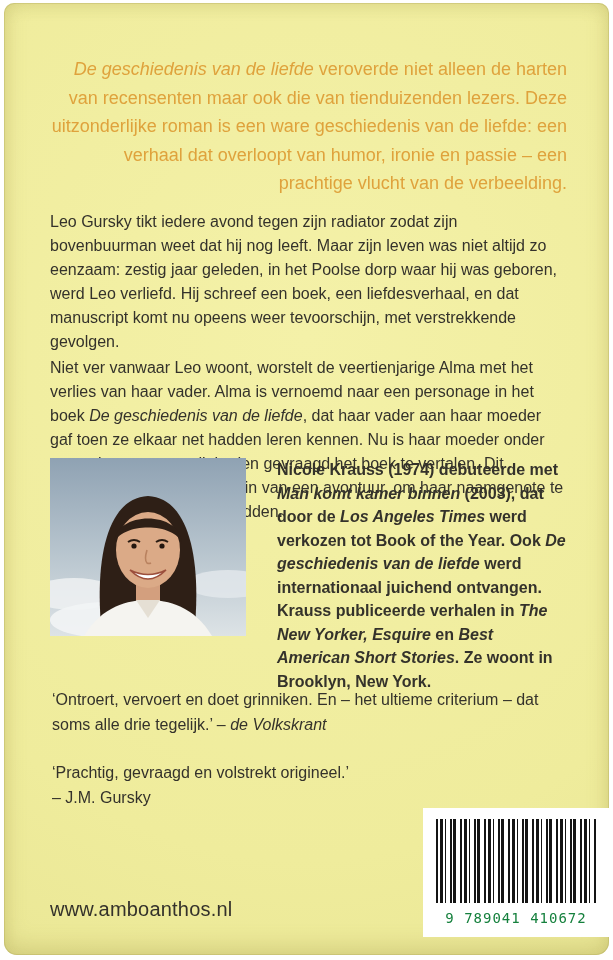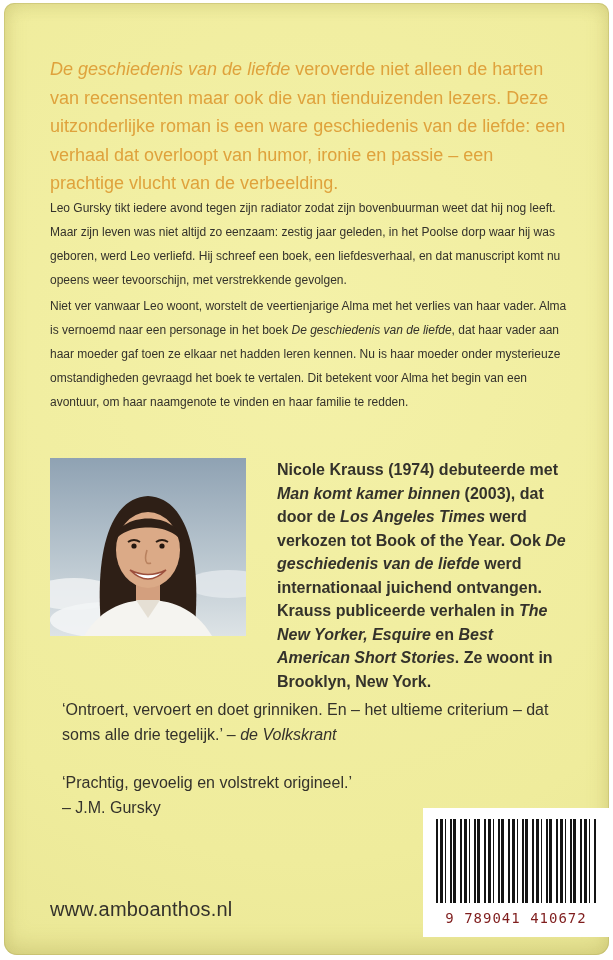--- a/index.html
+++ b/index.html
@@ -12,53 +12,53 @@
   .page { position: relative; width: 613px; height: 960px; overflow: hidden; background: #ffffff; }
   .cover {
     position: absolute; left: 4px; top: 3px; width: 605px; height: 952px;
     background: radial-gradient(140% 100% at 50% 35%, #f4f1a8 0%, #efec9c 55%, #e7e492 88%, #dcd983 100%);
     border-radius: 10px 10px 13px 13px;
     box-shadow: inset 0 0 0 1px rgba(160,150,70,0.25), inset 0 -8px 22px rgba(150,140,60,0.28), inset 0 6px 14px rgba(150,140,60,0.12);
   }
   .it { font-style: italic; }
   .intro {
     position: absolute; left: 46px; right: 42px; top: 52px; margin: 0;
-    color: #dfa23c; font-size: 18px; line-height: 28.5px;
+    color: #dfa23c; font-size: 18px; line-height: 28.5px; text-align: right;
   }
   .body-col {
-    position: absolute; left: 46px; right: 42px; top: 193px;
-    color: #34322b; font-size: 12px; line-height: 24px;
+    position: absolute; left: 46px; right: 42px; top: 207px;
+    color: #34322b; font-size: 16px; line-height: 24px;
   }
   .body-col p { margin: 0; }
   .body-col p + p { margin-top: 2px; }
   .author { position: absolute; left: 46px; right: 42px; top: 455px; display: flex; gap: 31px; font-weight: bold; }
   .photo { width: 196px; height: 178px; flex: 0 0 auto; background: #b9c4cd; overflow: hidden; }
   .photo svg { display: block; width: 100%; height: 100%; }
   .bio { margin: 0; flex: 1; color: #34322b; font-size: 16px; line-height: 23.5px; }
-  .quote { position: absolute; left: 46px; right: 42px; margin: 12px; color: #34322b; font-size: 16px; line-height: 25px; }
+  .quote { position: absolute; left: 46px; right: 42px; margin: 2px; color: #34322b; font-size: 16px; line-height: 25px; }
   .q1 { top: 682px; }
   .q2 { top: 755px; }
   .url { position: absolute; left: 46px; top: 895px; color: #34322b; font-size: 20px; letter-spacing: 0.2px; }
   .barcode {
     position: absolute; right: 0; top: 805px; width: 186px; height: 129px;
     background: #ffffff; padding: 11px 13px 6px;
   }
   .bars {
     height: 84px;
     background: repeating-linear-gradient(90deg,
       #141414 0px 2px, #ffffff 2px 4px,
       #141414 4px 7px, #ffffff 7px 9px,
       #141414 9px 10px, #ffffff 10px 14px,
       #141414 14px 16px, #ffffff 16px 17px,
       #141414 17px 20px, #ffffff 20px 24px);
   }
   .digits {
     margin-top: 7px; text-align: center;
     font-family: "DejaVu Sans Mono", "Liberation Mono", monospace;
-    font-size: 14px; color: #7f1d1d; letter-spacing: 1px; white-space: nowrap;
+    font-size: 14px; color: #15803d; letter-spacing: 1px; white-space: nowrap;
   }
 </style>
 </head>
 <body>
 
 <div class="page">
   <div class="cover">
 
     <p class="intro"><span class="it">De geschiedenis van de liefde</span><span> veroverde niet alleen de harten van recensenten maar ook die van tienduizenden lezers. Deze uitzonderlijke roman is een ware geschiedenis van de liefde: een verhaal dat overloopt van humor, ironie en passie – een prachtige vlucht van de verbeelding.</span></p>
 
@@ -93,21 +93,21 @@
           <circle cx="112" cy="88" r="2.6" fill="#23160f"></circle>
           <path d="M97,92 q-3,10 0,13 q2,1 4,0" stroke="#b9825f" stroke-width="1.6" fill="none"></path>
           <path d="M80,112 Q98,130 116,112 Q98,121 80,112 Z" fill="#ffffff" stroke="#9c4f3c" stroke-width="1.5"></path>
         </svg>
       </div>
       <p class="bio"><span>Nicole Krauss (1974) debuteerde met </span><span class="it">Man komt kamer binnen</span><span> (2003), dat door de </span><span class="it">Los Angeles Times</span><span> werd verkozen tot Book of the Year. Ook </span><span class="it">De geschiedenis van de liefde</span><span> werd internationaal juichend ontvangen. Krauss publiceerde verhalen in </span><span class="it">The New Yorker, Esquire</span><span> en </span><span class="it">Best American Short Stories</span><span>. Ze woont in Brooklyn, New York.</span></p>
     </div>
 
     <p class="quote q1"><span>‘Ontroert, vervoert en doet grinniken. En – het ultieme criterium – dat soms alle drie tegelijk.’ – </span><span class="it">de Volkskrant</span></p>
 
-    <p class="quote q2"><span>‘Prachtig, gevoelig en volstrekt origineel.’</span><br><span>– J.M. Gursky</span></p>
+    <p class="quote q2"><span>‘Prachtig, gevraagd en volstrekt origineel.’</span><br><span>– J.M. Gursky</span></p>
 
     <span class="url">www.amboanthos.nl</span>
 
     <div class="barcode">
       <div class="bars"></div>
       <div class="digits">9 789041 410672</div>
     </div>
 
   </div>
 </div>

